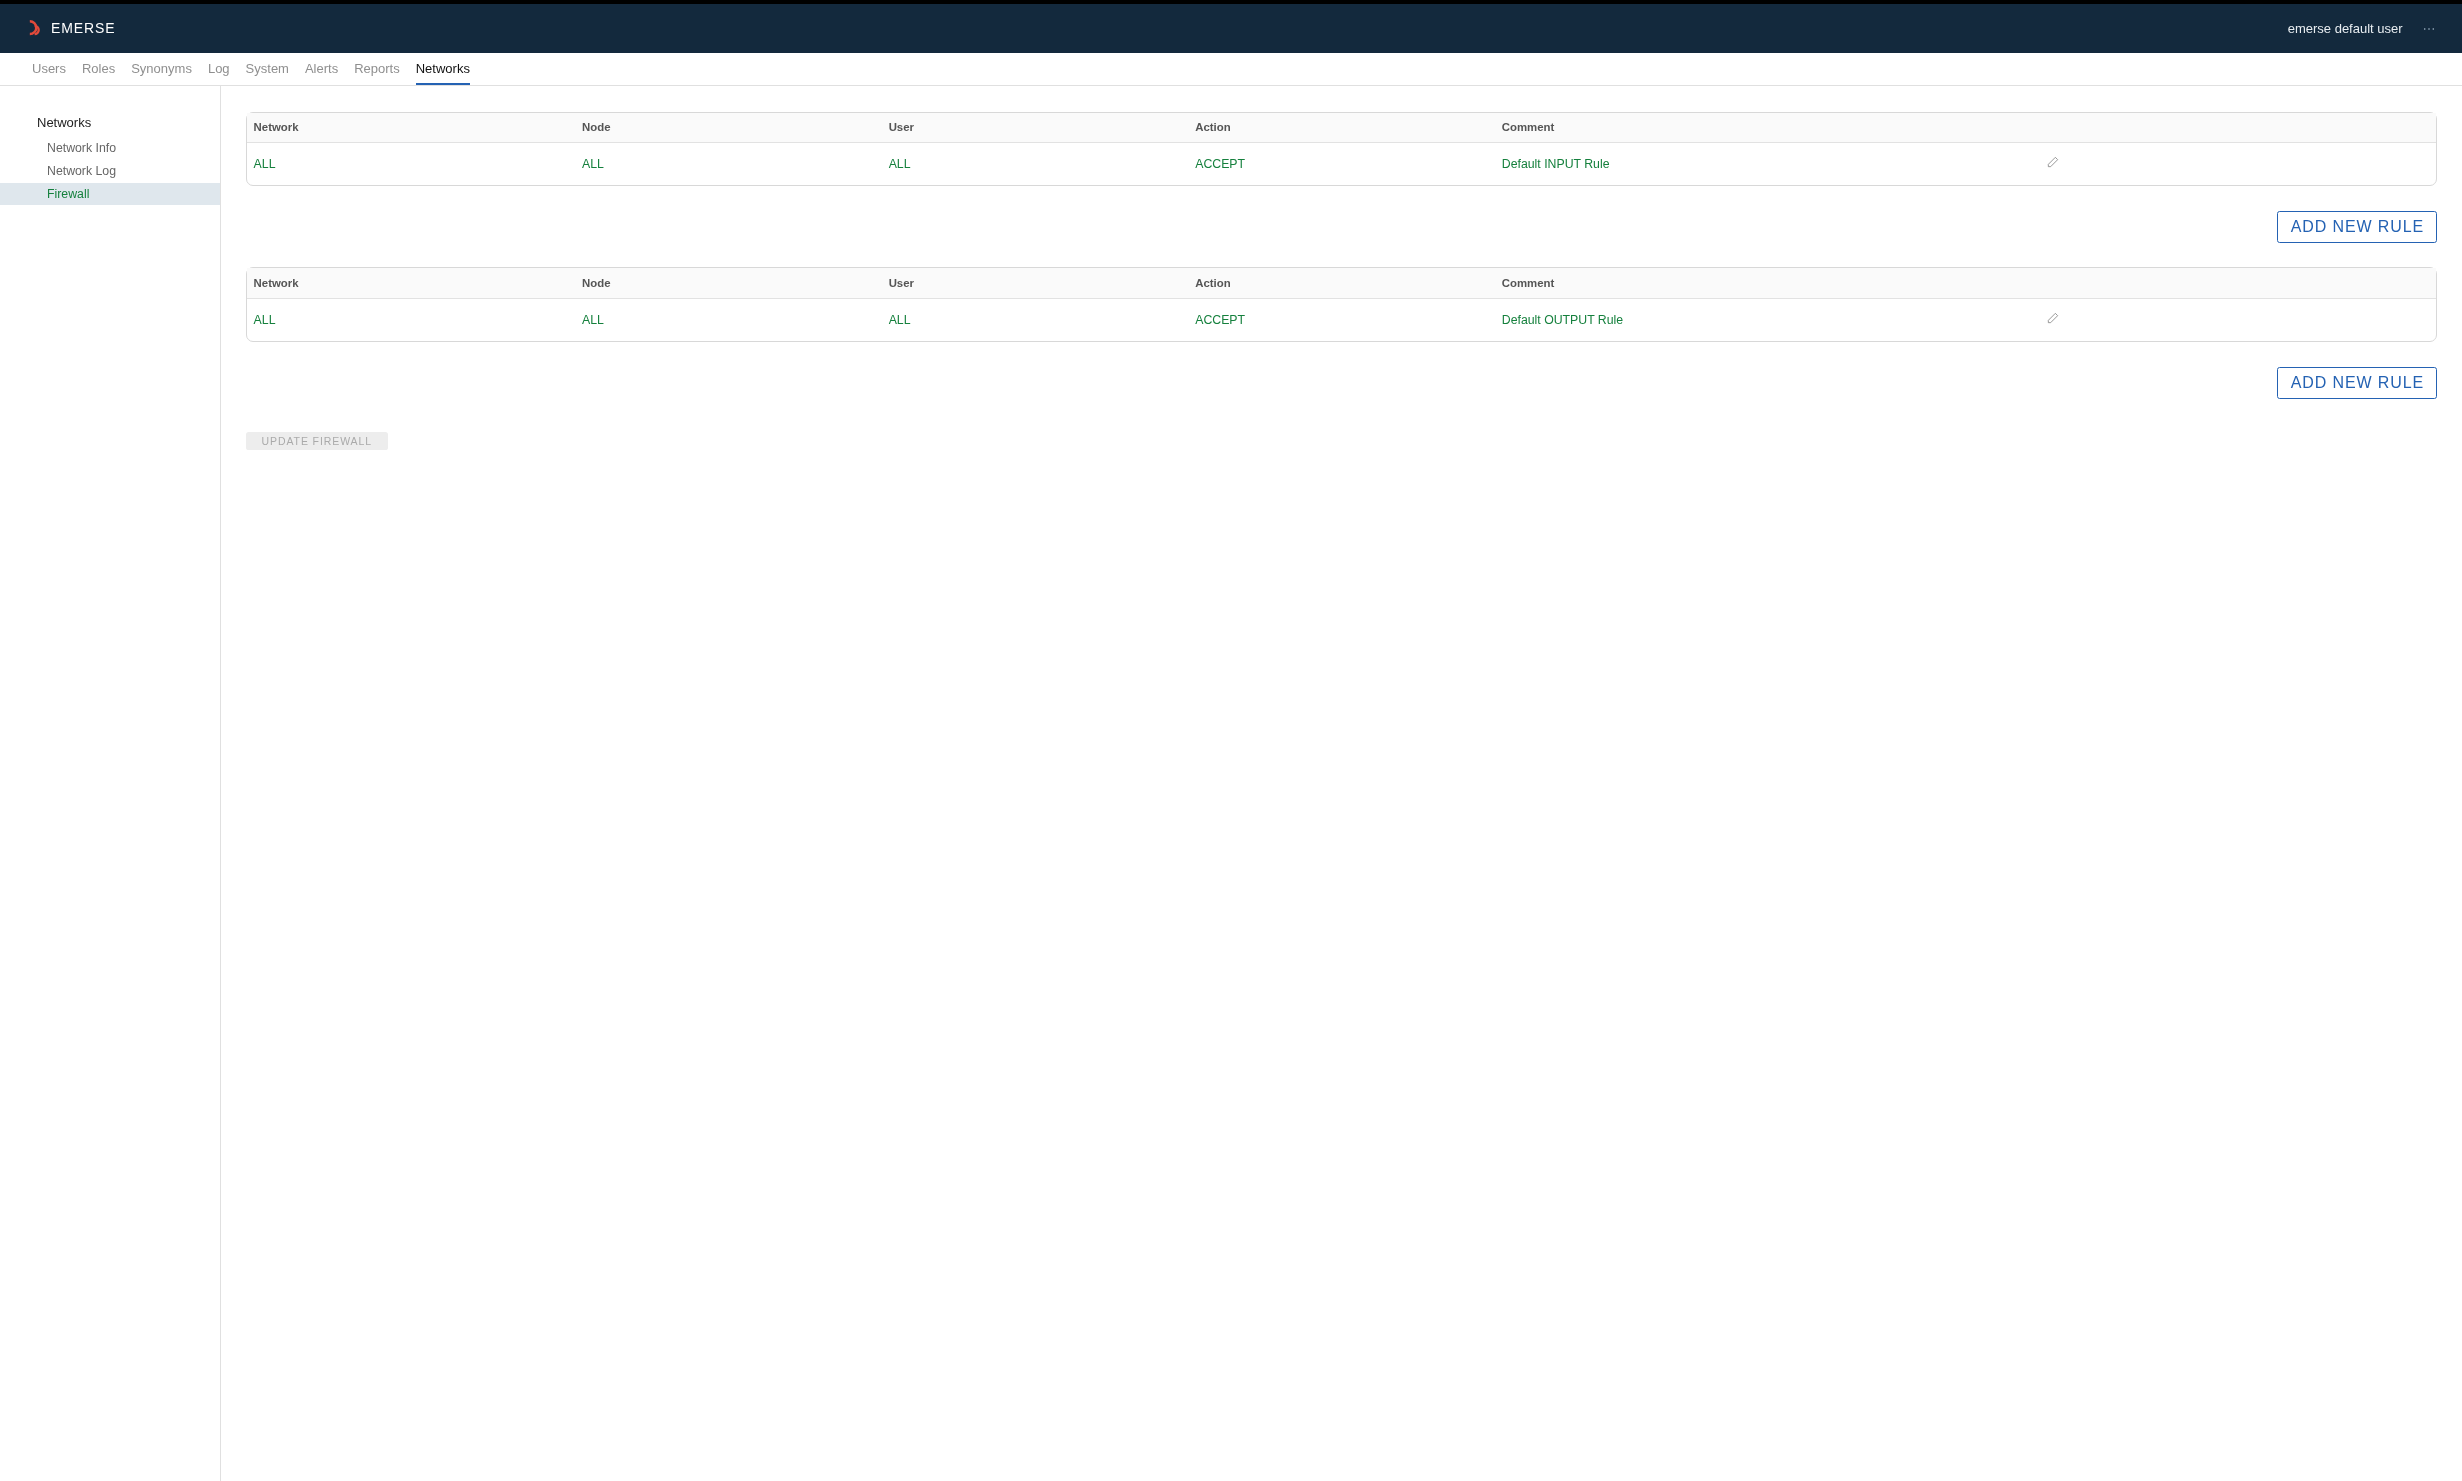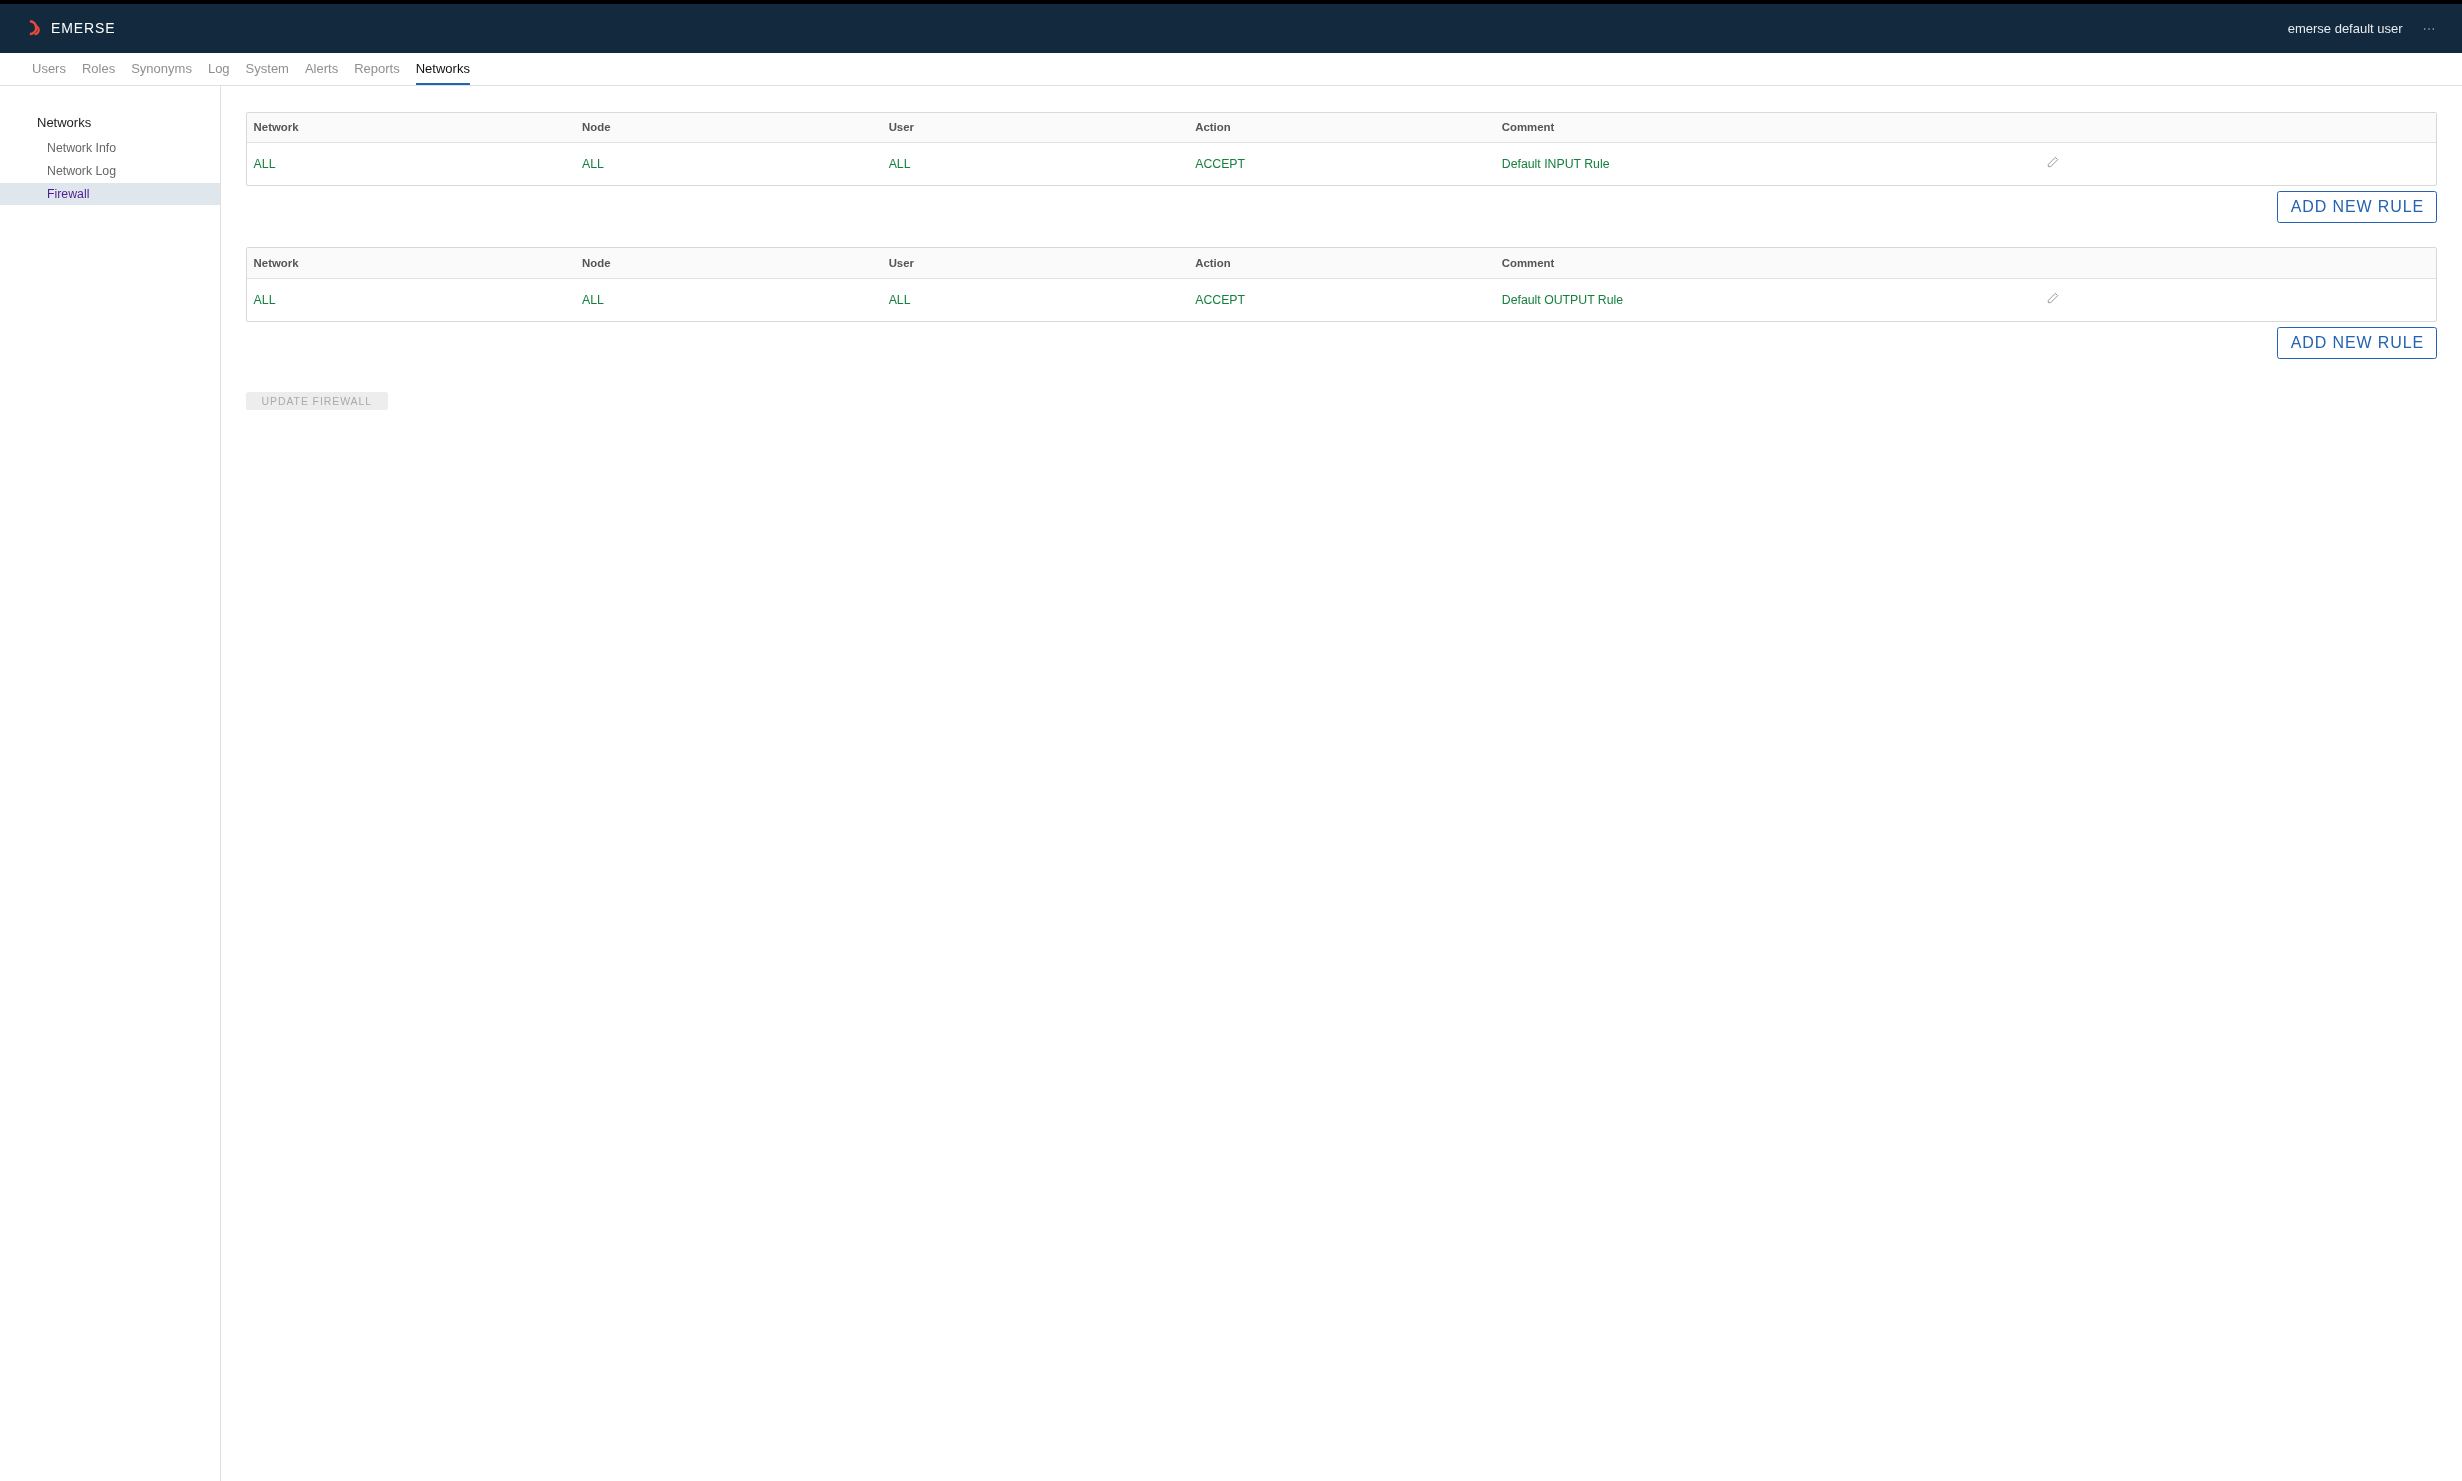--- a/index.html
+++ b/index.html
@@ -56,37 +56,37 @@
     padding: 3.5px 0 7px 37px;
   }
   .side-item {
     color: #666;
     font-size: 12.3px;
     padding: 4.4px 0 4.4px 47px;
     cursor: pointer;
   }
   .side-item.active {
     background: #dfe7ed;
-    color: #4c1d95;
+    color: #15803d;
   }
   .main { flex: 1; padding: 26px 24.6px; overflow: auto; }
   .section-title {
     text-align: center;
     color: #6b6b6b;
     font-size: 13px;
     letter-spacing: 0.9px;
     margin-bottom: 5.3px;
   }
   .rules-table {
     width: 100%;
     border: 0.9px solid #d8d8d8;
-    border-radius: 2px;
+    border-radius: 7px;
     border-collapse: separate;
     border-spacing: 0;
-    margin-bottom: 5px;
+    margin-bottom: 25px;
   }
   .rules-table thead th {
     text-align: left;
     font-weight: 600;
     font-size: 11.4px;
     color: #555;
     background: #fafafa;
     padding: 8.8px 7px;
     border-bottom: 0.9px solid #e2e2e2;
   }

